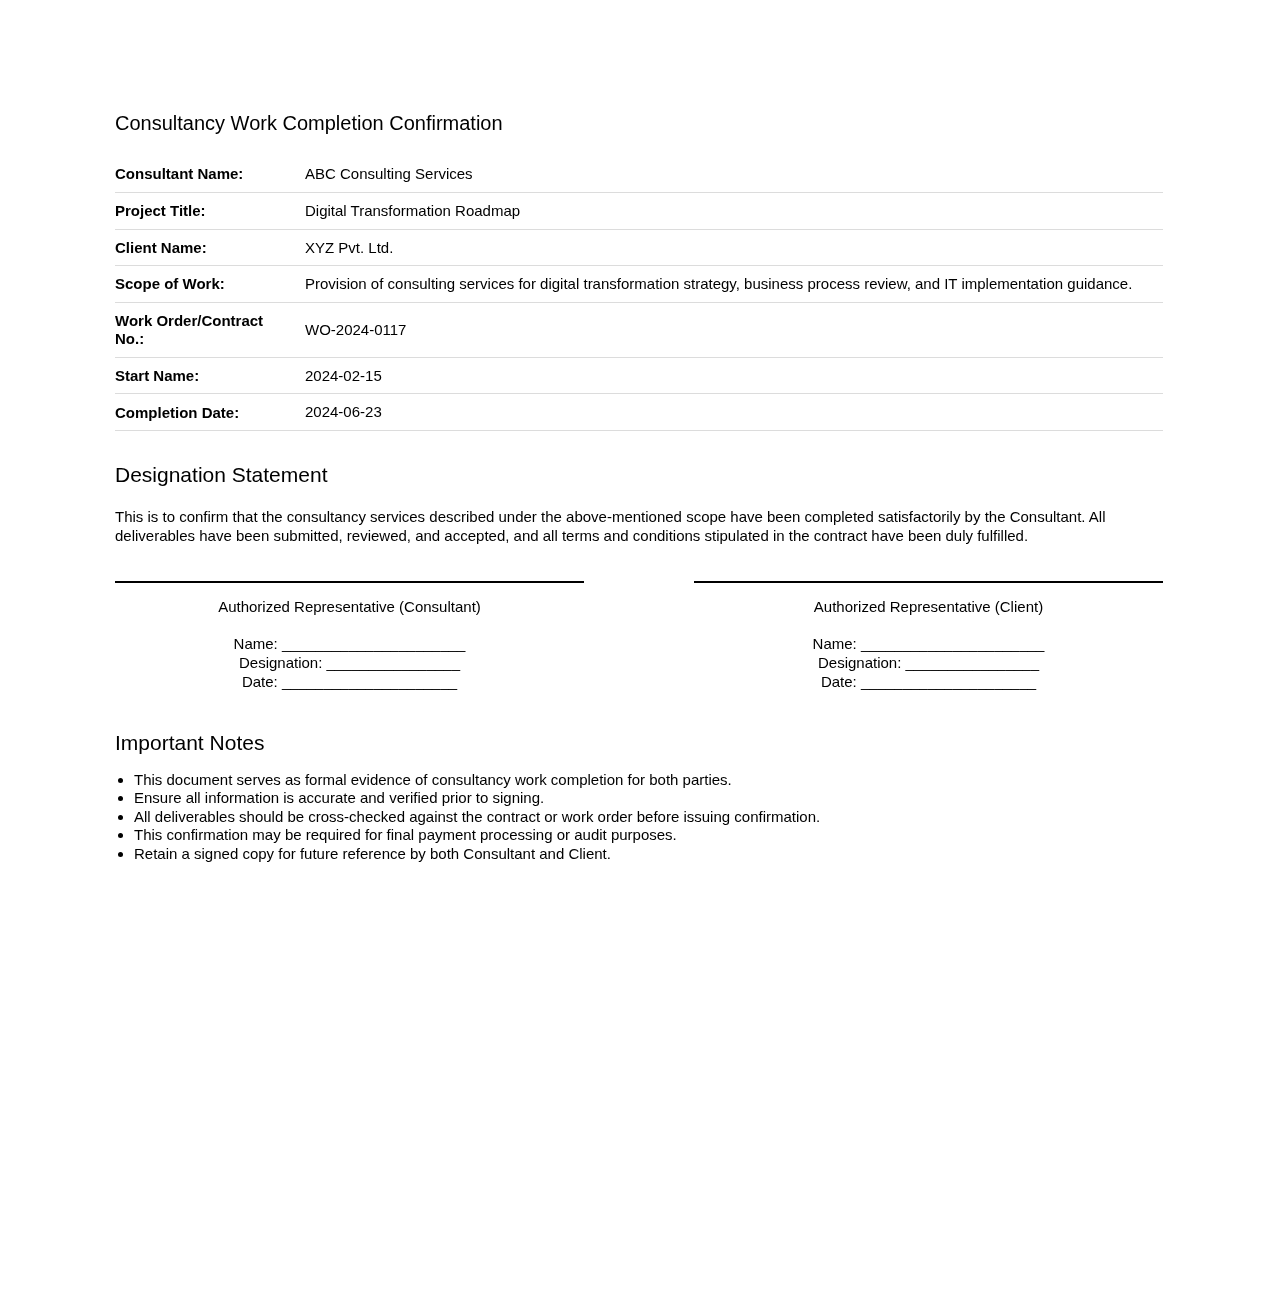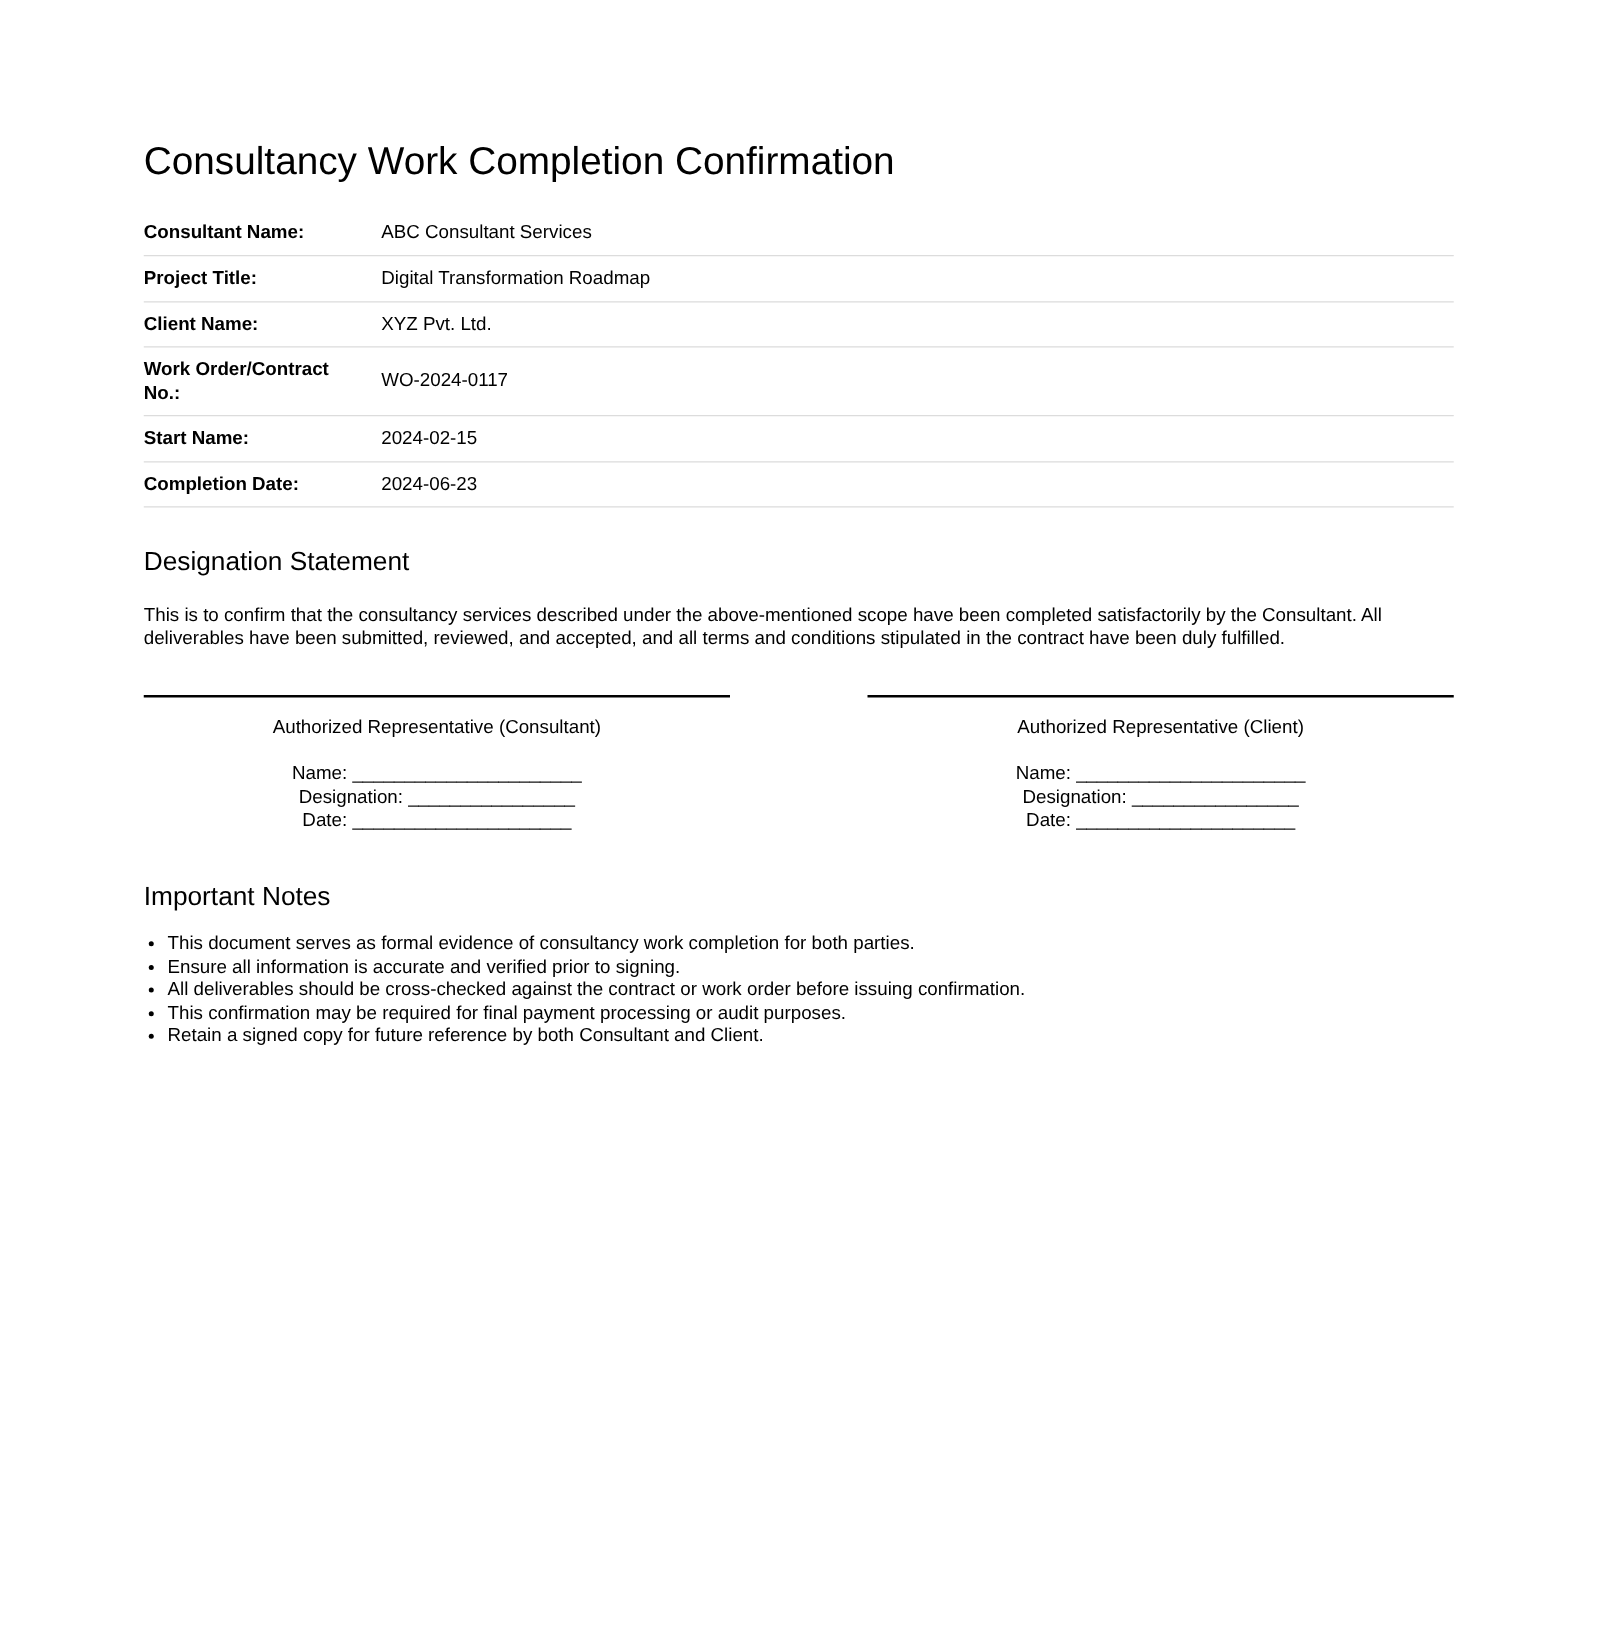--- a/index.html
+++ b/index.html
@@ -7,21 +7,21 @@
   body {
     width: 1278px;
     min-height: 1300px;
     font-family: "Liberation Sans", "DejaVu Sans", sans-serif;
     color: #000000;
     padding: 112px 115px 40px 115px;
   }
   .page { width: 1048px; }
 
   h1.doc-title {
-    font-size: 31px;
+    font-size: 20px;
     font-weight: 400;
     letter-spacing: 0;
     line-height: 1.1;
     margin: 0 0 22px 0;
   }
 
   
   .info-table { width: 100%; }
   .info-row {
     display: flex;
@@ -94,29 +94,33 @@
 </head>
 <body>
 
 <div class="page">
 
   <h1 class="doc-title">Consultancy Work Completion Confirmation</h1>
 
   <div class="info-table">
     <div class="info-row">
       <div class="info-label">Consultant Name:</div>
-      <div class="info-value">ABC Consultant Services</div>
+      <div class="info-value">ABC Consulting Services</div>
     </div>
     <div class="info-row">
       <div class="info-label">Project Title:</div>
       <div class="info-value">Digital Transformation Roadmap</div>
     </div>
     <div class="info-row">
       <div class="info-label">Client Name:</div>
       <div class="info-value">XYZ Pvt. Ltd.</div>
+    </div>
+    <div class="info-row">
+      <div class="info-label">Scope of Work:</div>
+      <div class="info-value">Provision of consulting services for digital transformation strategy, business process review, and IT implementation guidance.</div>
     </div>
     <div class="info-row">
       <div class="info-label">Work Order/Contract No.:</div>
       <div class="info-value">WO-2024-0117</div>
     </div>
     <div class="info-row">
       <div class="info-label">Start Name:</div>
       <div class="info-value">2024-02-15</div>
     </div>
     <div class="info-row">

